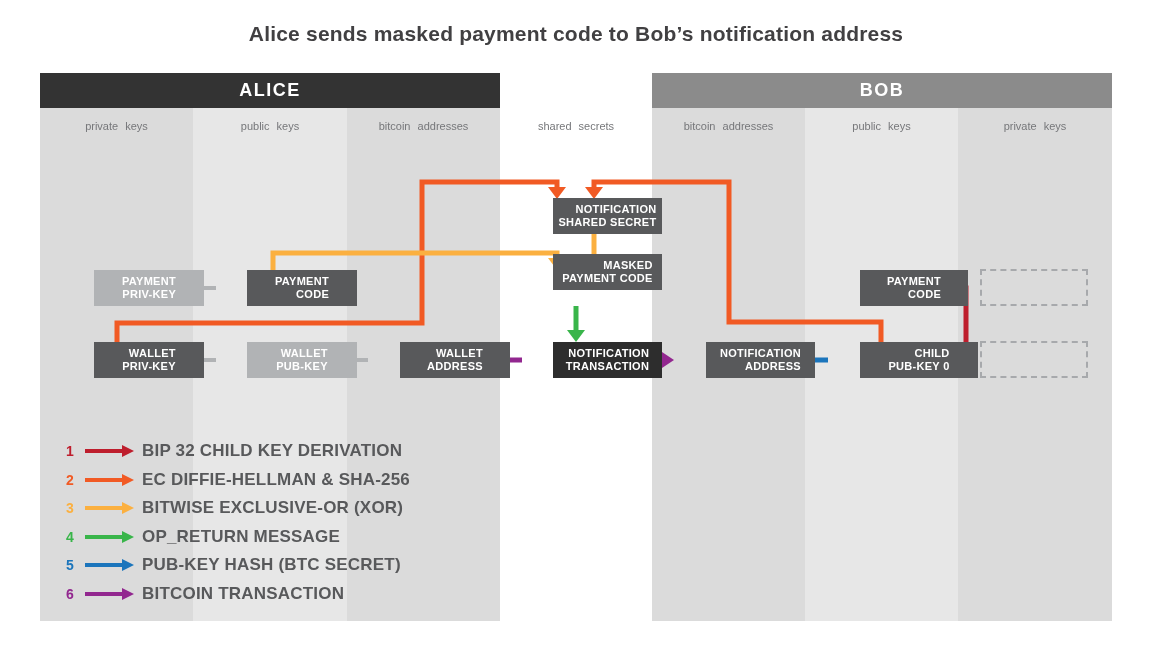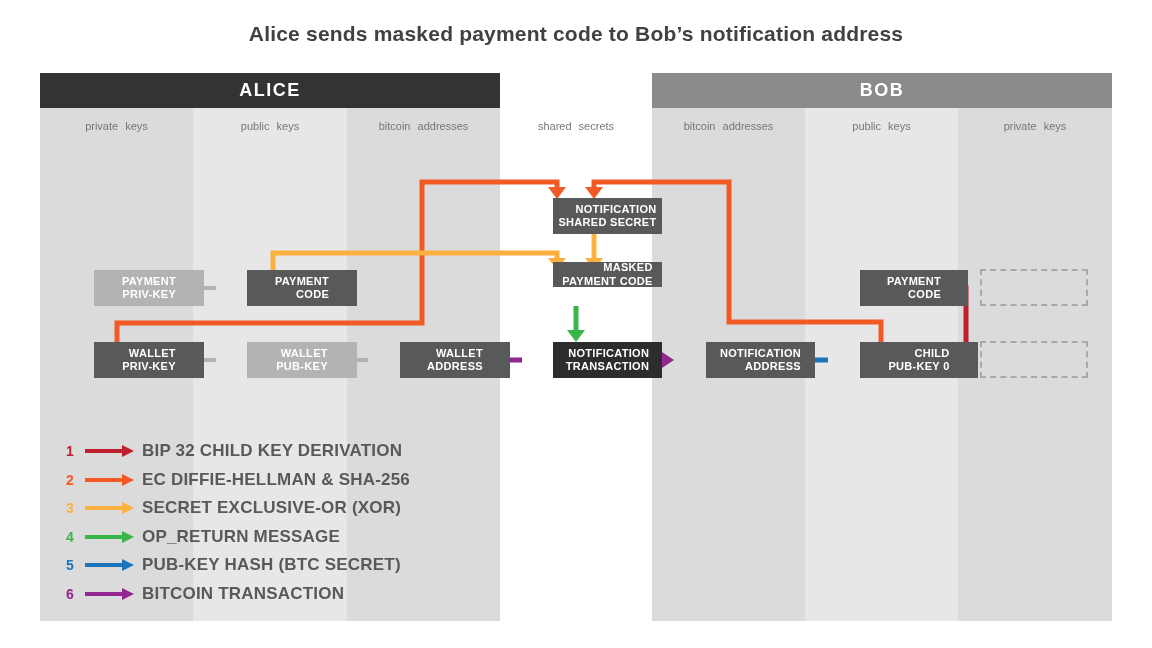--- a/index.html
+++ b/index.html
@@ -143,21 +143,21 @@
 CODE</div>
   <div class="nbox box-dark" style="left:62px;top:342px;width:110px;height:36px;">WALLET
 PRIV-KEY</div>
   <div class="nbox box-light" style="left:215px;top:342px;width:110px;height:36px;">WALLET
 PUB-KEY</div>
   <div class="nbox box-dark" style="left:368px;top:342px;width:110px;height:36px;">WALLET
 ADDRESS</div>
 
   <div class="nbox box-dark" style="left:521px;top:198px;width:109px;height:36px;">NOTIFICATION
 SHARED SECRET</div>
-  <div class="nbox box-dark" style="left:521px;top:262px;width:109px;height:25px;">MASKED
+  <div class="nbox box-dark" style="left:521px;top:254px;width:109px;height:36px;">MASKED
 PAYMENT CODE</div>
   <div class="nbox box-black" style="left:521px;top:342px;width:109px;height:36px;">NOTIFICATION
 TRANSACTION</div>
 
   <div class="nbox box-dark" style="left:674px;top:342px;width:109px;height:36px;">NOTIFICATION
 ADDRESS</div>
   <div class="nbox box-dark" style="left:828px;top:342px;width:118px;height:36px;">CHILD
 PUB-KEY 0</div>
   <div class="nbox box-dark" style="left:828px;top:270px;width:108px;height:36px;">PAYMENT
 CODE</div>
@@ -181,21 +181,21 @@
           <span class="lg-tri"></span>
         </span>
       <span class="lg-label">EC DIFFIE-HELLMAN &amp; SHA-256</span>
     </div>
     <div class="legend-row" style="--c: #FBB040;">
       <span class="lg-num">3</span>
       <span class="lg-arrow">
           <span class="lg-line"></span>
           <span class="lg-tri"></span>
         </span>
-      <span class="lg-label">SECRET EXCLUSIVE-OR (XOR)</span>
+      <span class="lg-label">BITWISE EXCLUSIVE-OR (XOR)</span>
     </div>
     <div class="legend-row" style="--c: #39B54A;">
       <span class="lg-num">4</span>
       <span class="lg-arrow">
           <span class="lg-line"></span>
           <span class="lg-tri"></span>
         </span>
       <span class="lg-label">OP_RETURN MESSAGE</span>
     </div>
     <div class="legend-row" style="--c: #1B75BC;">

